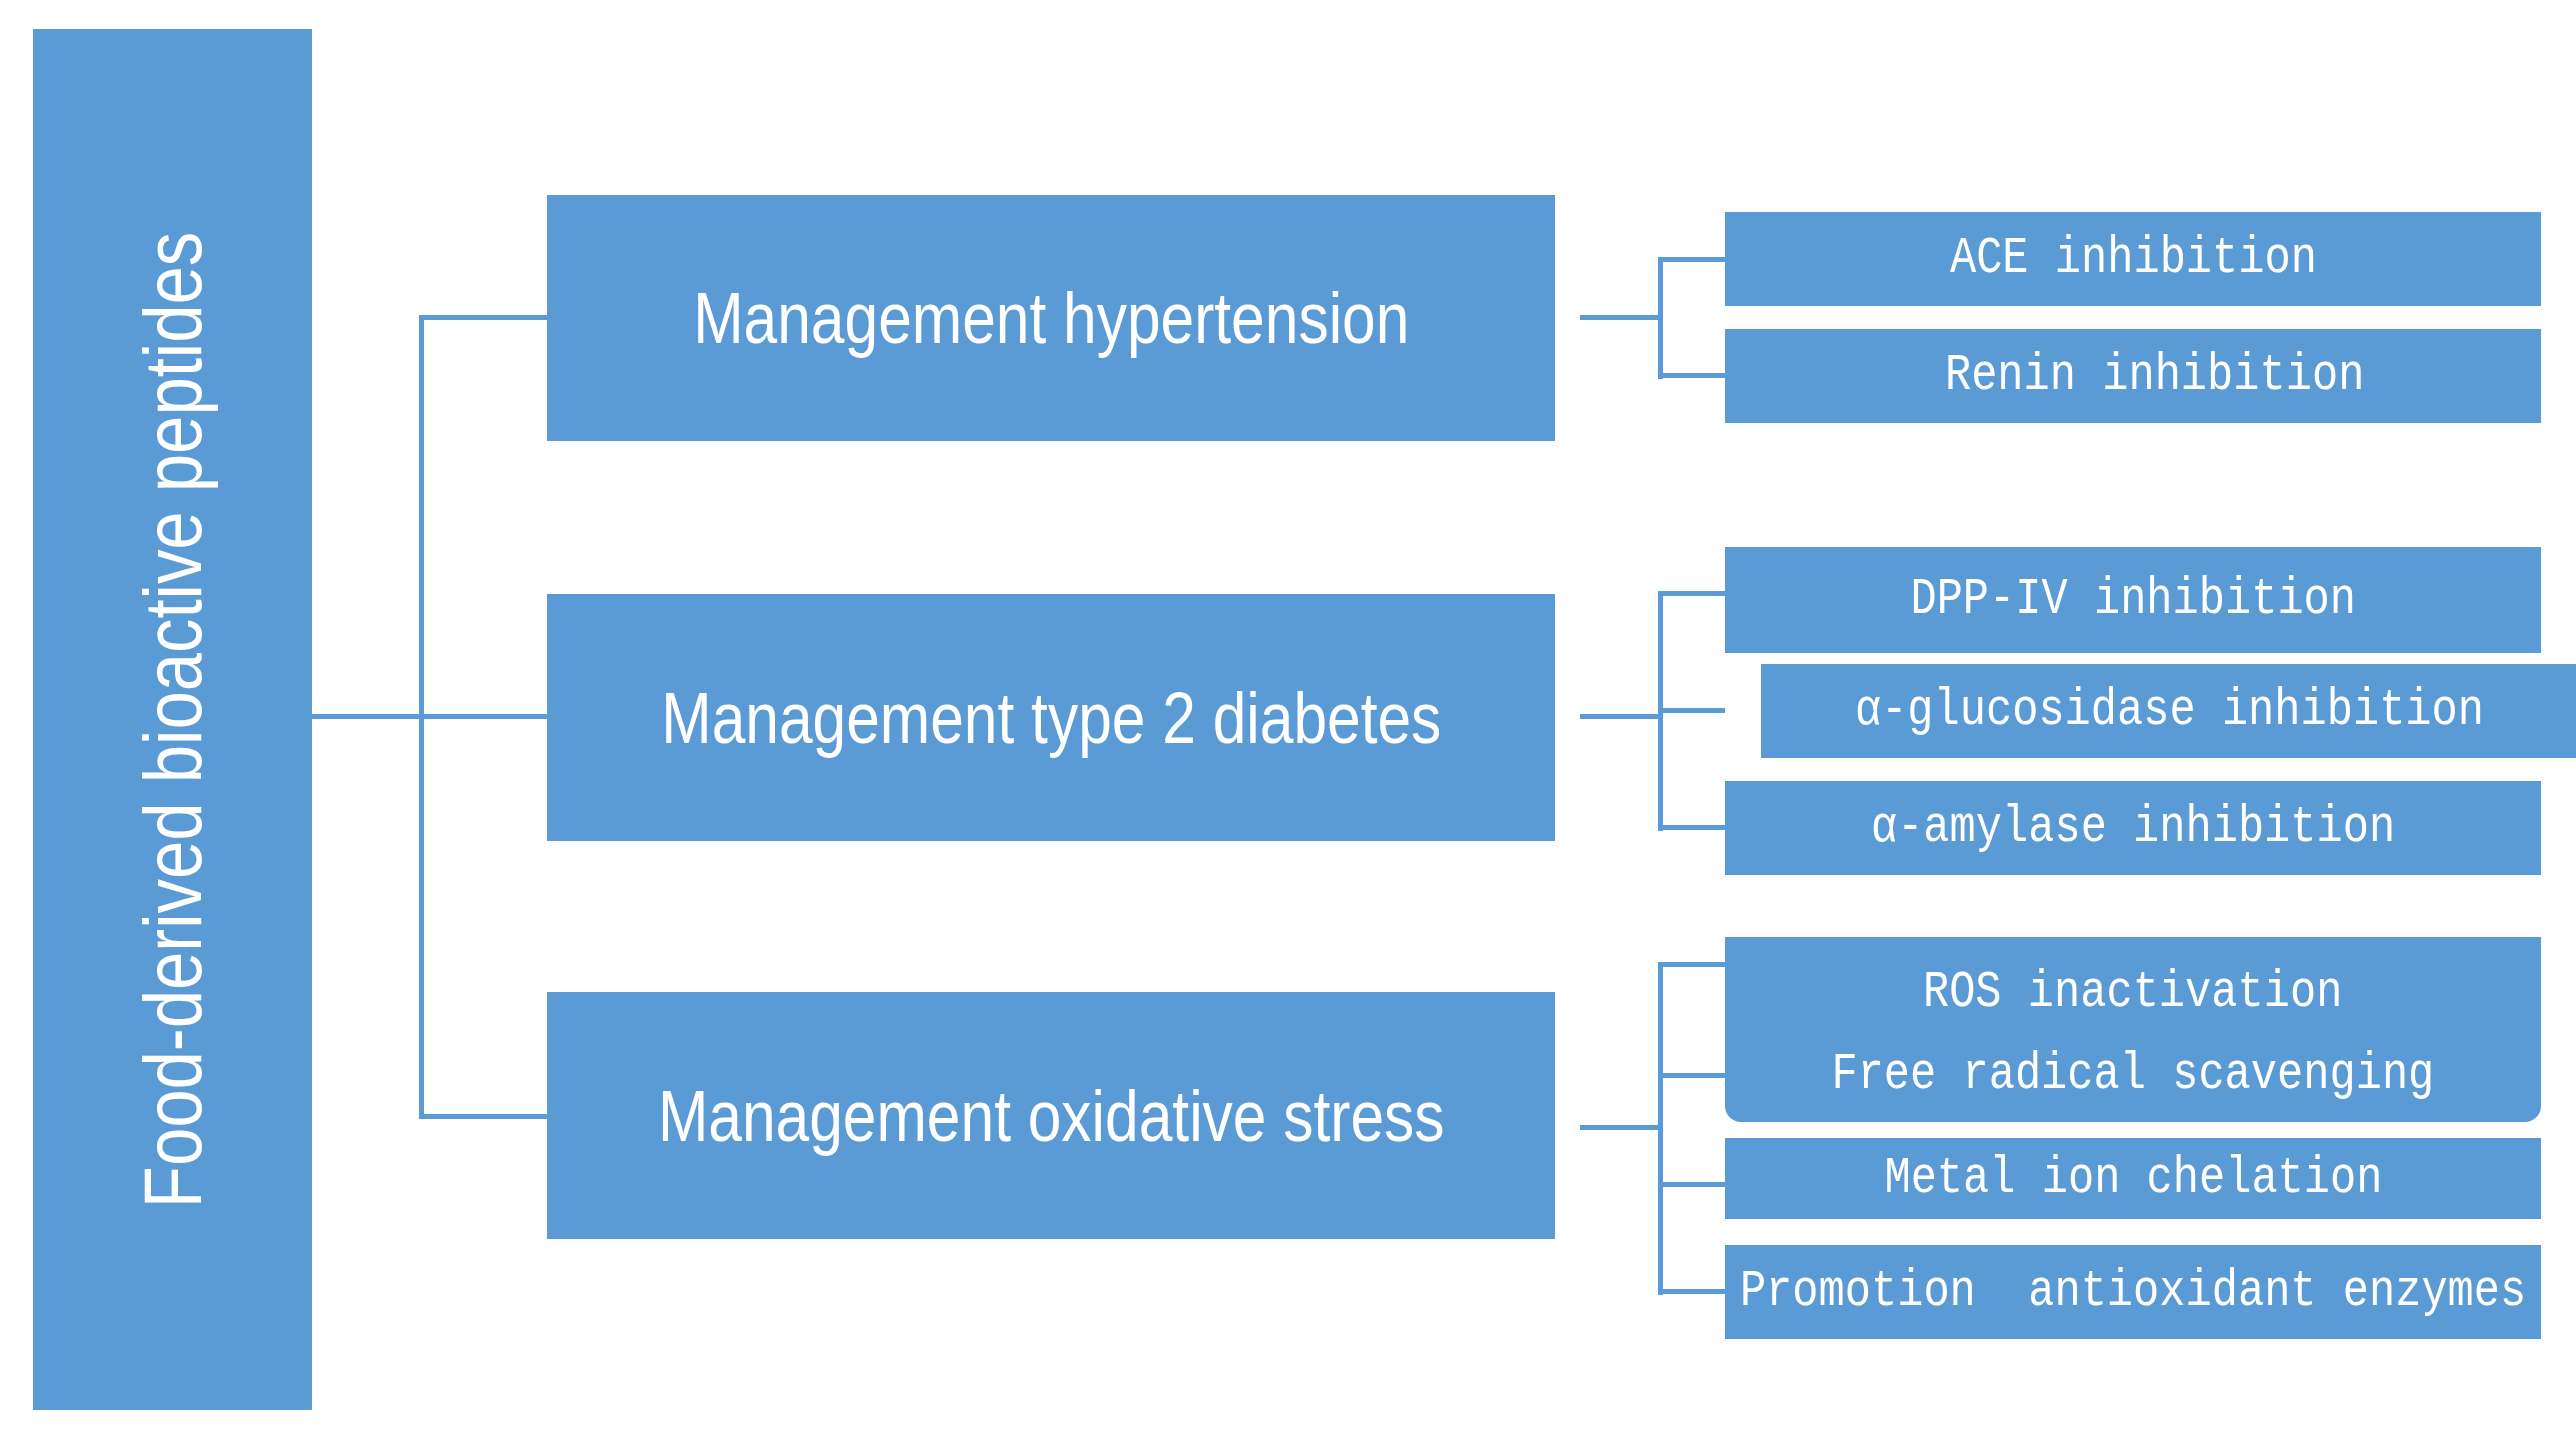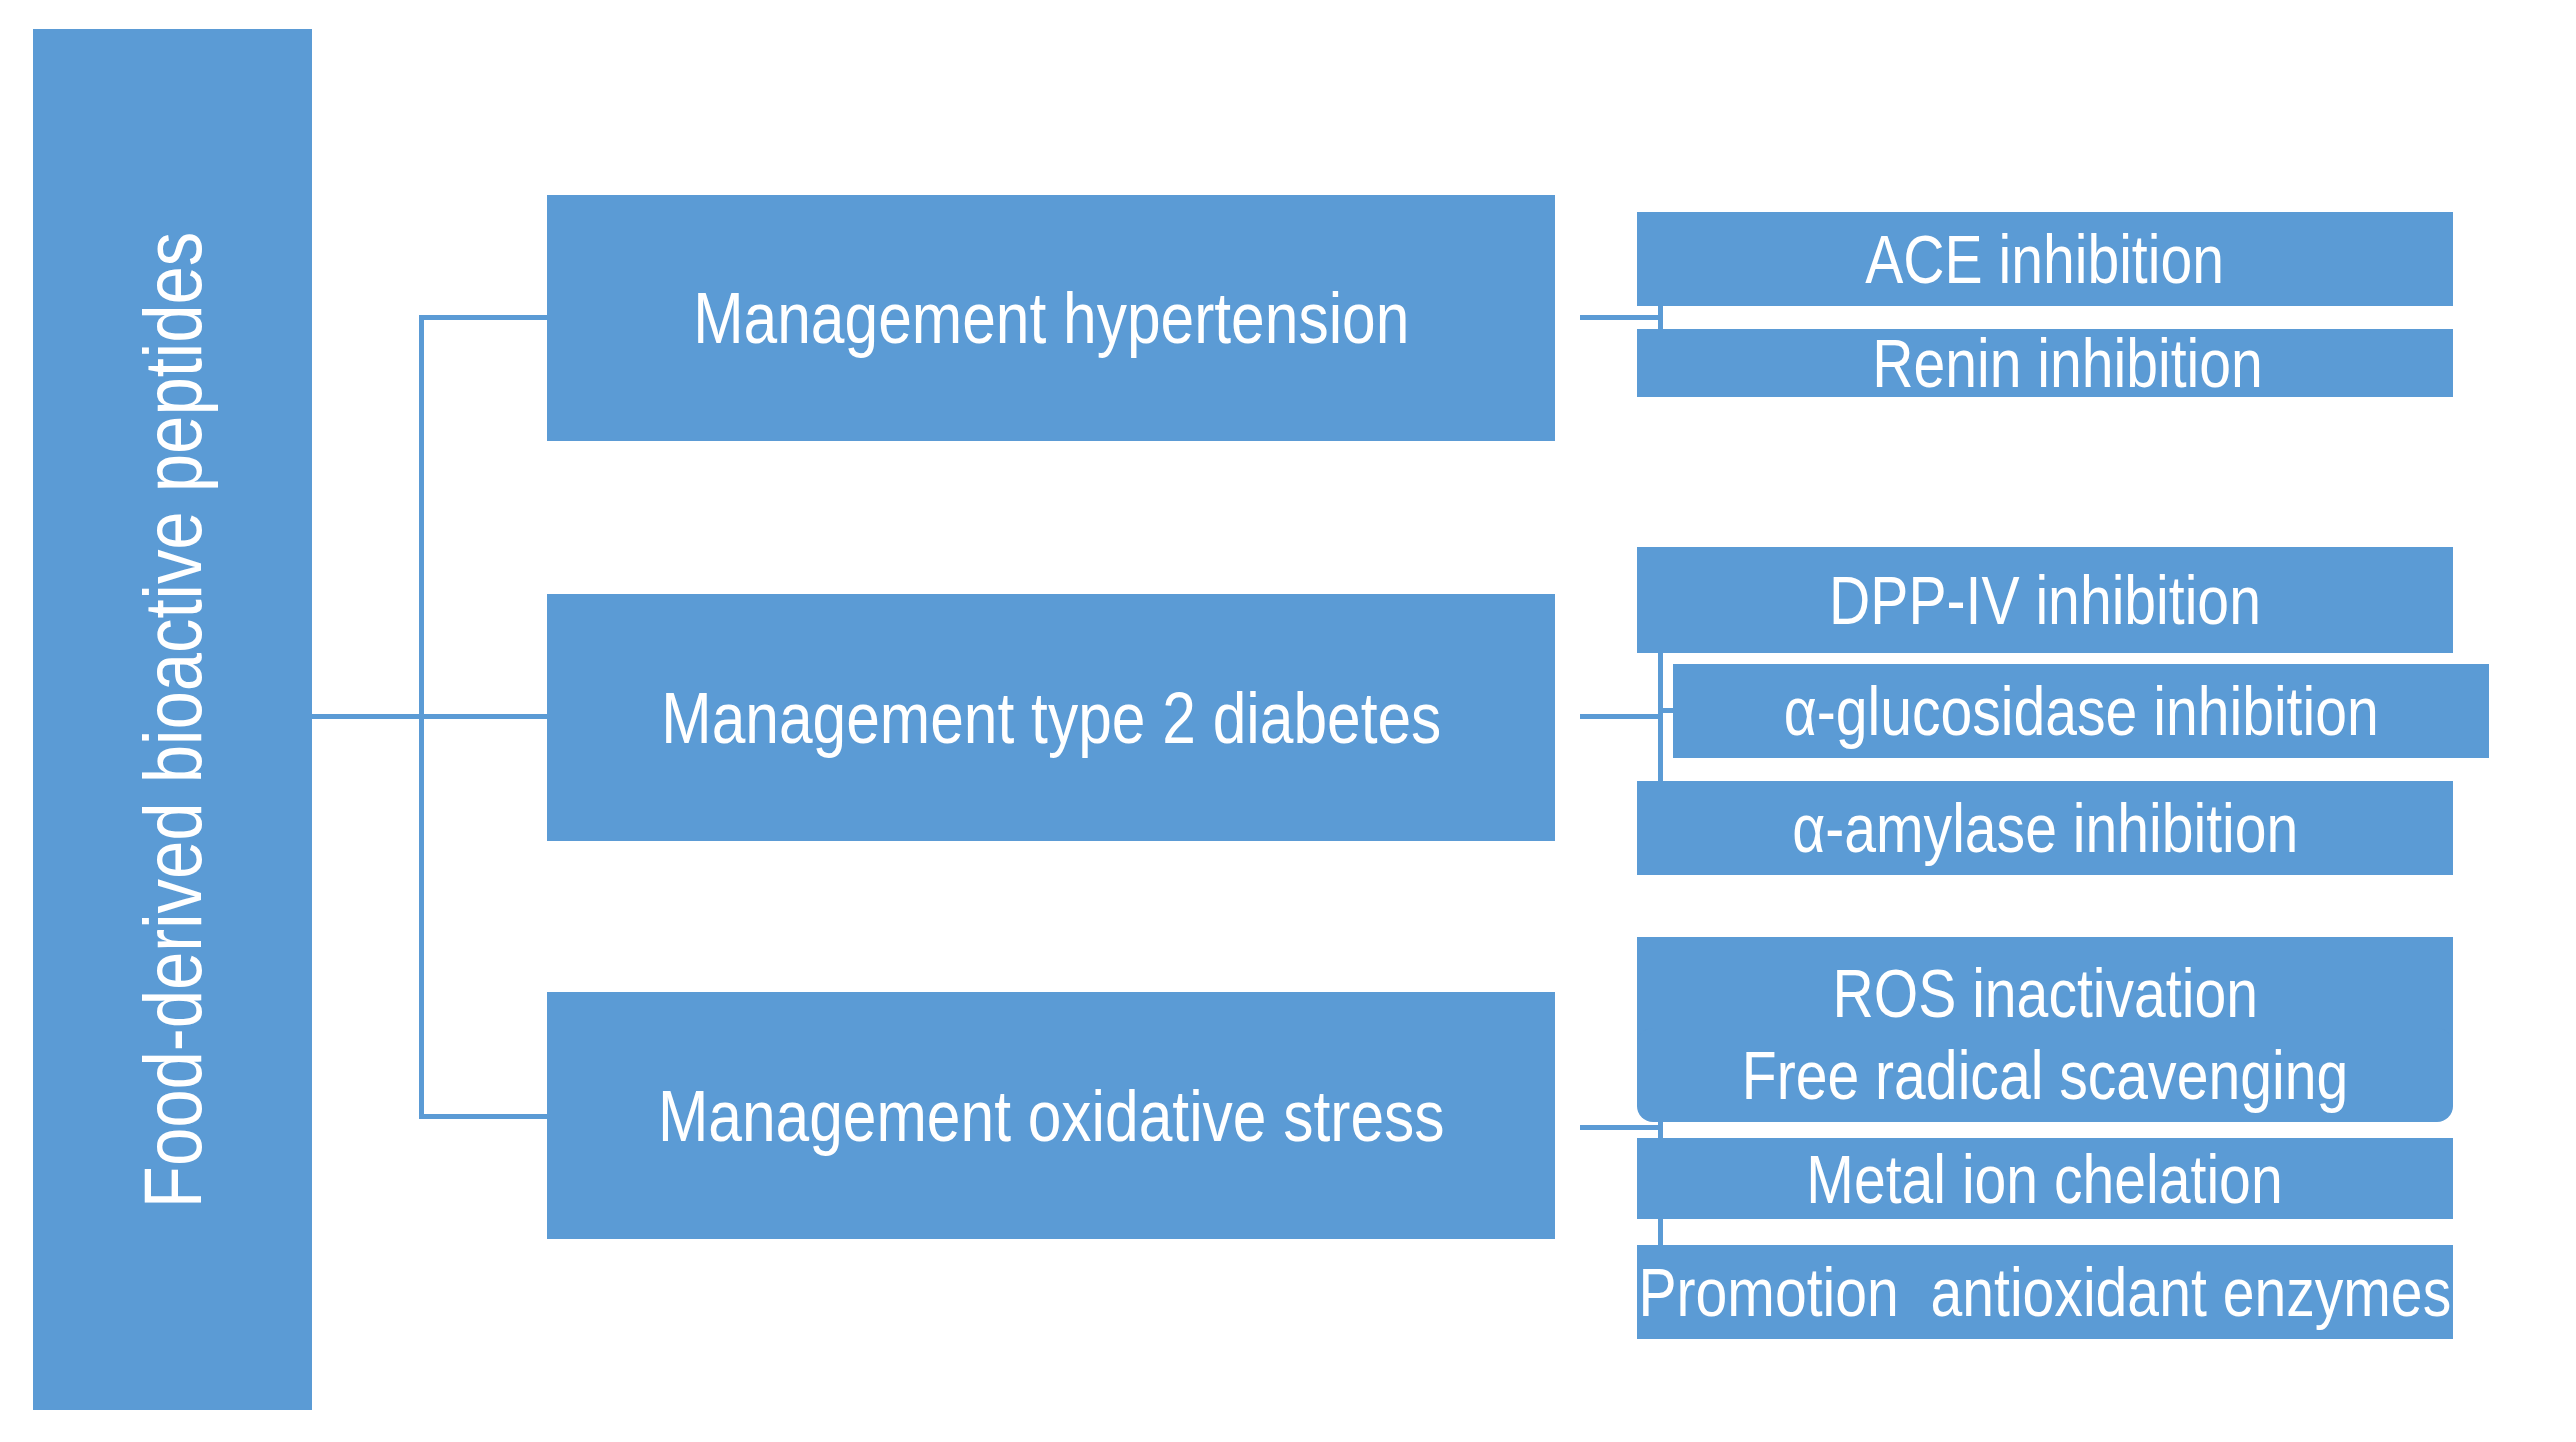--- a/index.html
+++ b/index.html
@@ -45,25 +45,26 @@
     font-size: 82px;
   }
   .mid-box {
     left: 547px; width: 1008px;
     font-size: 72px;
   }
   .mid-hypertension { top: 195px; height: 246px; }
   .mid-diabetes     { top: 594px; height: 247px; }
   .mid-oxidative    { top: 992px; height: 247px; }
   .leaf-box {
-    left: 1637px; width: 816px;
-    font-size: 68px;
+    left: 1725px; width: 816px;
+    font-size: 52px;
+    font-family: Liberation Mono, monospace;
   }
   .leaf-1 { top: 212px;  height: 94px; }
-  .leaf-2 { top: 329px;  height: 68px; padding-left: 44px; }
+  .leaf-2 { top: 329px;  height: 94px; padding-left: 44px; }
   .leaf-3 { top: 547px;  height: 106px; }
   .leaf-4 { top: 664px;  height: 94px; margin-left: 36px; }
   .leaf-5 { top: 781px;  height: 94px; }
   .leaf-6 { top: 917px; height: 112px; margin-top: 20px; }
   .leaf-7 { top: 1028px; height: 94px; border-radius: 16px; }
   .leaf-8 { top: 1138px; height: 81px; align-items: center; }
   .leaf-9 { top: 1245px; height: 94px; }
   .hline, .vline {
     position: absolute;
     background: var(--accent);

